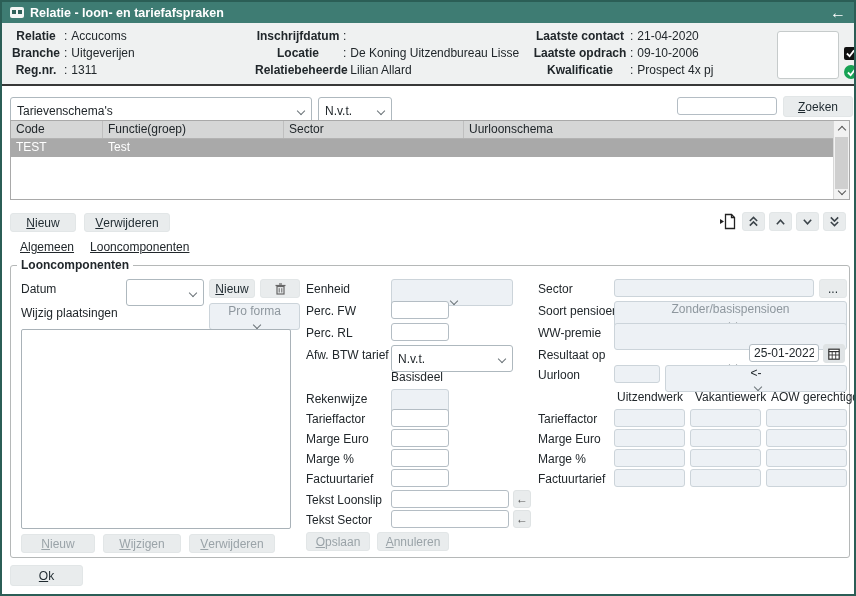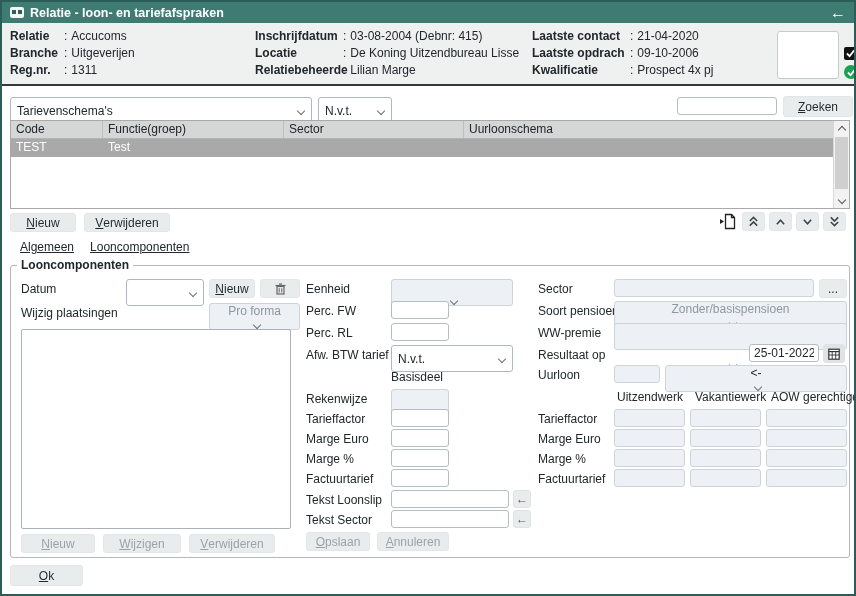--- a/index.html
+++ b/index.html
@@ -18,21 +18,21 @@
   }
   .titlebar .title{ font-weight:bold; font-size:12.5px; margin-left:6px; }
   .titlebar .back{ margin-left:auto; font-size:16px; line-height:1; cursor:pointer; font-weight:bold;}
   .card-icon{ width:14px; height:11px; background:#f2f5f4; border-radius:2px; position:relative; }
   .card-icon::before{ content:""; position:absolute; left:2px; top:3px; width:4px; height:4px; background:#2e6059; }
   .card-icon::after{ content:""; position:absolute; left:8px; top:3px; width:4px; height:4px; background:#2e6059; }
 
   
   .header{
     position:absolute; left:0; top:21px; right:0; height:63px;
-    background:#eff1f1; border-bottom:2px solid #383838;
+    background:#eff1f1; border-bottom:2px solid #383838;text-align:center;
   }
   .hcol{ position:absolute; top:5px; }
   .hrow{ display:flex; line-height:17px; white-space:nowrap; }
   .hlabel{ font-weight:bold; }
   .hsep{ padding:0 4px 0 2px; }
   .hcol1{ left:8px; }   .hcol1 .hlabel{ width:52px; }
   .hcol2{ left:253px; } .hcol2 .hlabel{ width:86px; }
   .hcol3{ left:530px; } .hcol3 .hlabel{ width:96px; }
   .photo-box{ position:absolute; left:775px; top:8px; width:62px; height:48px;
     background:#fff; border:1px solid #c6cbcb; border-radius:3px; }
@@ -65,21 +65,21 @@
   .inp.dis{ background:#edf1f5; border-color:#ccd4da; }
   u{ text-decoration:underline; }
 
   
   .tb-sel1{ position:absolute; left:8px; top:95px; width:302px; }
   .tb-sel2{ position:absolute; left:316px; top:95px; width:74px; }
   .tb-search{ position:absolute; left:675px; top:95px; width:100px; }
   .tb-zoeken{ position:absolute; left:781px; top:94px; width:70px; height:21px; }
 
   
-  .tbl{ position:absolute; left:8px; top:118px; width:840px; height:89px;
+  .tbl{ position:absolute; left:8px; top:118px; width:840px; height:80px;
     border:1px solid #a9a9a9; background:#fff; }
   .tbl-head{ display:flex; height:18px; background:#d5d6d6; border-bottom:1px solid #b2b2b2; }
   .tbl-head .c{ padding:1px 5px; border-right:1px solid #bfbfbf; overflow:hidden; white-space:nowrap; cursor:pointer;}
   .tbl-row{ display:flex; height:18px; background:#a9a9a9; color:#fff; }
   .tbl-row .c{ padding:1px 5px; overflow:hidden; white-space:nowrap; }
   .c0{ width:92px; } .c1{ width:182px; } .c2{ width:181px; } .c3{ width:180px; } .c4{ flex:1; }
   .vscroll{ position:absolute; right:0; top:0; bottom:0; width:16px; background:#f2f2f2; border-left:1px solid #d8d8d8;}
   .sbtn{ position:absolute; left:0; width:15px; height:15px; display:flex; align-items:center; justify-content:center; cursor:pointer;}
   .sb-up{ top:0; } .sb-dn{ bottom:0; }
   .sthumb{ position:absolute; left:1px; top:16px; width:13px; height:52px; background:#cfcfcf; cursor:pointer;}
@@ -138,31 +138,30 @@
       <div class="hrow">
         <span class="hlabel">Reg.nr.</span>
           <span class="hsep">:</span>
           <span>1311</span>
       </div>
     </div>
     <div class="hcol hcol2">
       <div class="hrow">
         <span class="hlabel">Inschrijfdatum</span>
           <span class="hsep">:</span>
-          <span>03-08-2004  (Debnr: 415)</span>
       </div>
       <div class="hrow">
         <span class="hlabel">Locatie</span>
           <span class="hsep">:</span>
           <span>De Koning Uitzendbureau Lisse</span>
       </div>
       <div class="hrow">
         <span class="hlabel">Relatiebeheerde</span>
           <span class="hsep">:</span>
-          <span>Lilian Marge</span>
+          <span>Lilian Allard</span>
       </div>
     </div>
     <div class="hcol hcol3">
       <div class="hrow">
         <span class="hlabel">Laatste contact</span>
           <span class="hsep">:</span>
           <span>21-04-2020</span>
       </div>
       <div class="hrow">
         <span class="hlabel">Laatste opdrach</span>

